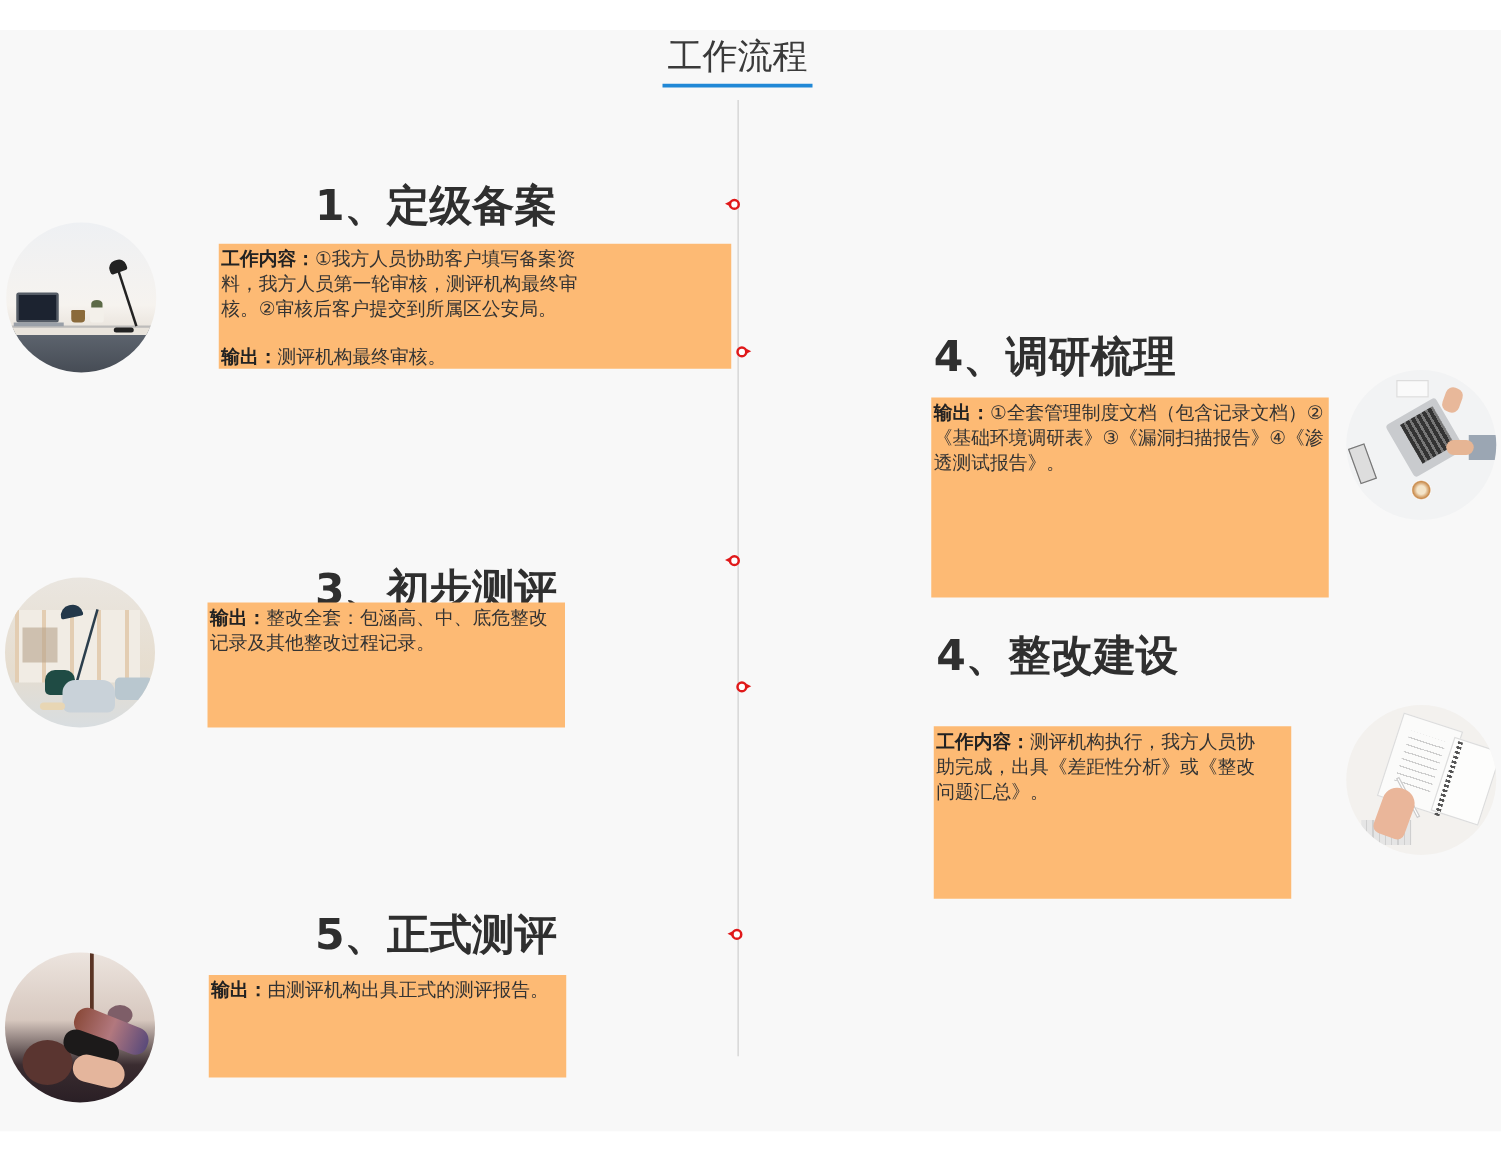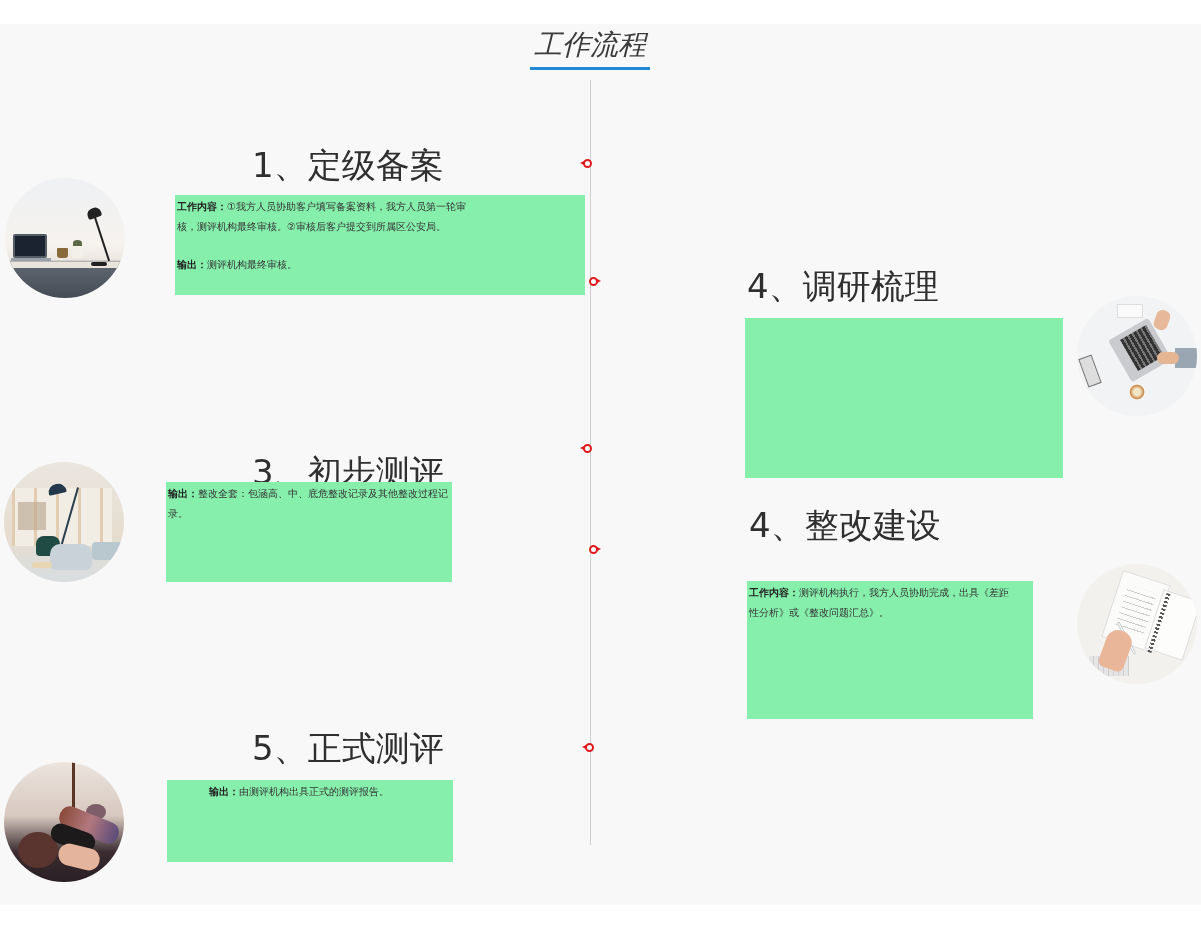--- a/index.html
+++ b/index.html
@@ -6,21 +6,21 @@
     html, body { width: 1201px; height: 929px; background: #ffffff; overflow: hidden; }
     body { font-family: "DejaVu Sans", "Liberation Sans", sans-serif; color: #333; position: relative; }
 
     .panel {
       position: absolute; left: 0; top: 24px; width: 1201px; height: 881px;
       background: #f8f8f8;
     }
     .page-title {
       position: absolute; left: 530px; top: 28px; width: 120px;
       text-align: center; font-size: 28px; color: #3a3a3a; letter-spacing: 0px;
-      line-height: 34px; font-weight: normal; font-style: italic;
+      line-height: 34px; font-weight: normal;
     }
     .title-underline {
       position: absolute; left: 530px; top: 67px; width: 120px; height: 3px;
       background: #2188d6;
     }
     .timeline-line {
       position: absolute; left: 590px; top: 80px; width: 1px; height: 765px;
       background: #cfcfcf;
     }
 
@@ -34,25 +34,25 @@
     .marker .tip {
       position: absolute; top: 2px; width: 0; height: 0;
       border-top: 2.5px solid transparent; border-bottom: 2.5px solid transparent;
     }
     .marker.point-left .ring { left: 3px; }
     .marker.point-left .tip { left: 0; border-right: 4px solid #e0191a; }
     .marker.point-right .ring { left: 0; }
     .marker.point-right .tip { left: 8px; border-left: 4px solid #e0191a; }
 
     .step-title {
-      position: absolute; font-size: 34px; font-weight: normal; color: #2f2f2f;
+      position: absolute; font-size: 34px; font-weight: bold; color: #2f2f2f;
       line-height: 40px; white-space: nowrap;
     }
     .step-box {
-      position: absolute; background: #86efac; font-size: 10px; line-height: 20px;
+      position: absolute; background: #fdba74; font-size: 15px; line-height: 20px;
       color: #333; padding: 2px 3px 4px 2px;
     }
     .step-box .para { display: block; }
     .step-box .para + .para { margin-top: 20px; }
     .step-box .label { font-weight: bold; color: #222; }
 
     .avatar {
       position: absolute; width: 120px; height: 120px; border-radius: 50%; overflow: hidden;
     }
 
@@ -154,20 +154,21 @@
   <h2 class="step-title" style="left:252px; top:145px;">1、定级备案</h2>
   <div class="step-box" style="left:175px; top:195px; width:410px; height:100px;">
     <div class="para" style="width:300px;"><span class="label">工作内容：</span><span>①我方人员协助客户填写备案资料，我方人员第一轮审核，测评机构最终审核。②审核后客户提交到所属区公安局。</span></div>
     <div class="para" style="margin-top:18px;"><span class="label">输出：</span><span>测评机构最终审核。</span></div>
   </div>
 </section>
 
 <section>
   <h2 class="step-title" style="left:747px; top:266px;">4、调研梳理</h2>
   <div class="step-box" style="left:745px; top:318px; width:318px; height:160px;">
+    <div class="para" style="width:312px;"><span class="label">输出：</span><span>①全套管理制度文档（包含记录文档）②《基础环境调研表》③《漏洞扫描报告》④《渗透测试报告》。</span></div>
   </div>
   <div class="avatar photo-laptop" style="left:1077px; top:296px;">
     <div class="notebook"></div>
       <div class="phone"></div>
       <div class="lap"></div>
       <div class="keys"></div>
       <div class="sleeve"></div>
       <div class="hand1"></div>
       <div class="hand2"></div>
       <div class="coffee"></div>
@@ -211,15 +212,15 @@
   <div class="avatar photo-tea" style="left:4px; top:762px;">
     <div class="teapot-r"></div>
       <div class="stick"></div>
       <div class="teapot-l"></div>
       <div class="scoop"></div>
       <div class="leaves"></div>
       <div class="hand"></div>
   </div>
   <h2 class="step-title" style="left:252px; top:728px;">5、正式测评</h2>
   <div class="step-box" style="left:167px; top:780px; width:286px; height:82px;">
-    <div class="para" style="width:282px;margin-left:40px;"><span class="label">输出：</span><span>由测评机构出具正式的测评报告。</span></div>
+    <div class="para" style="width:282px;"><span class="label">输出：</span><span>由测评机构出具正式的测评报告。</span></div>
   </div>
 </section>
 
 </body></html>

